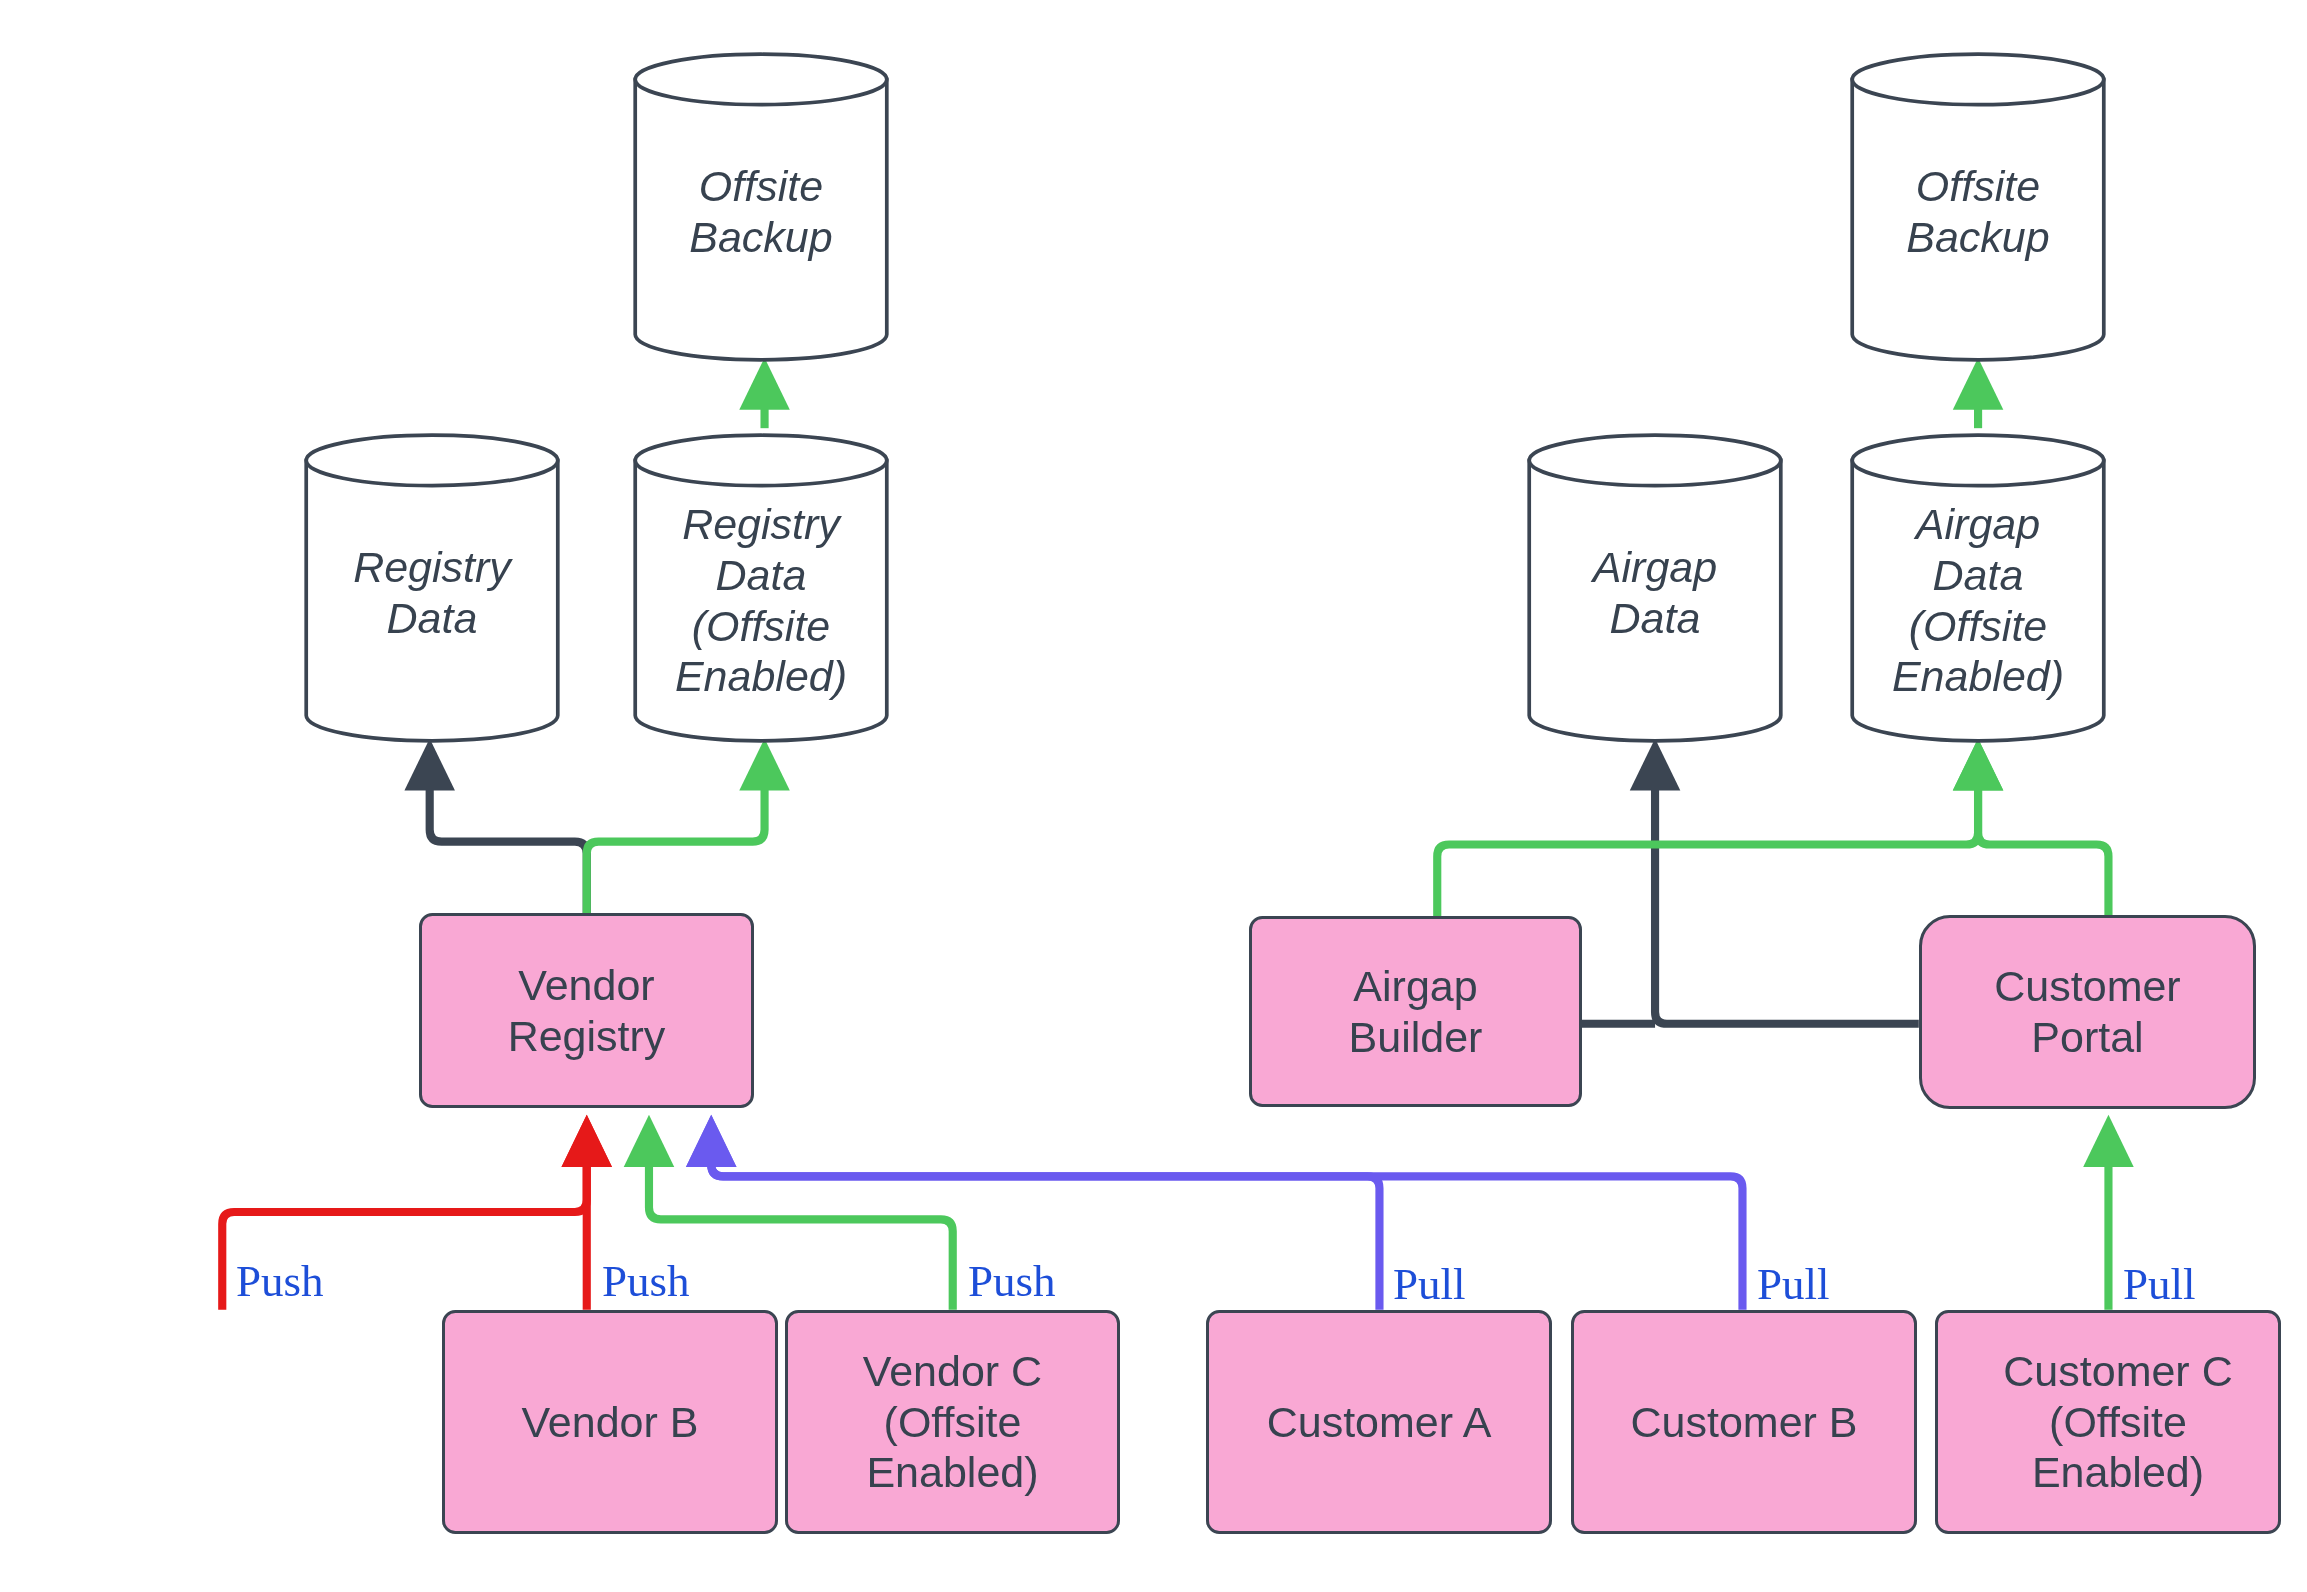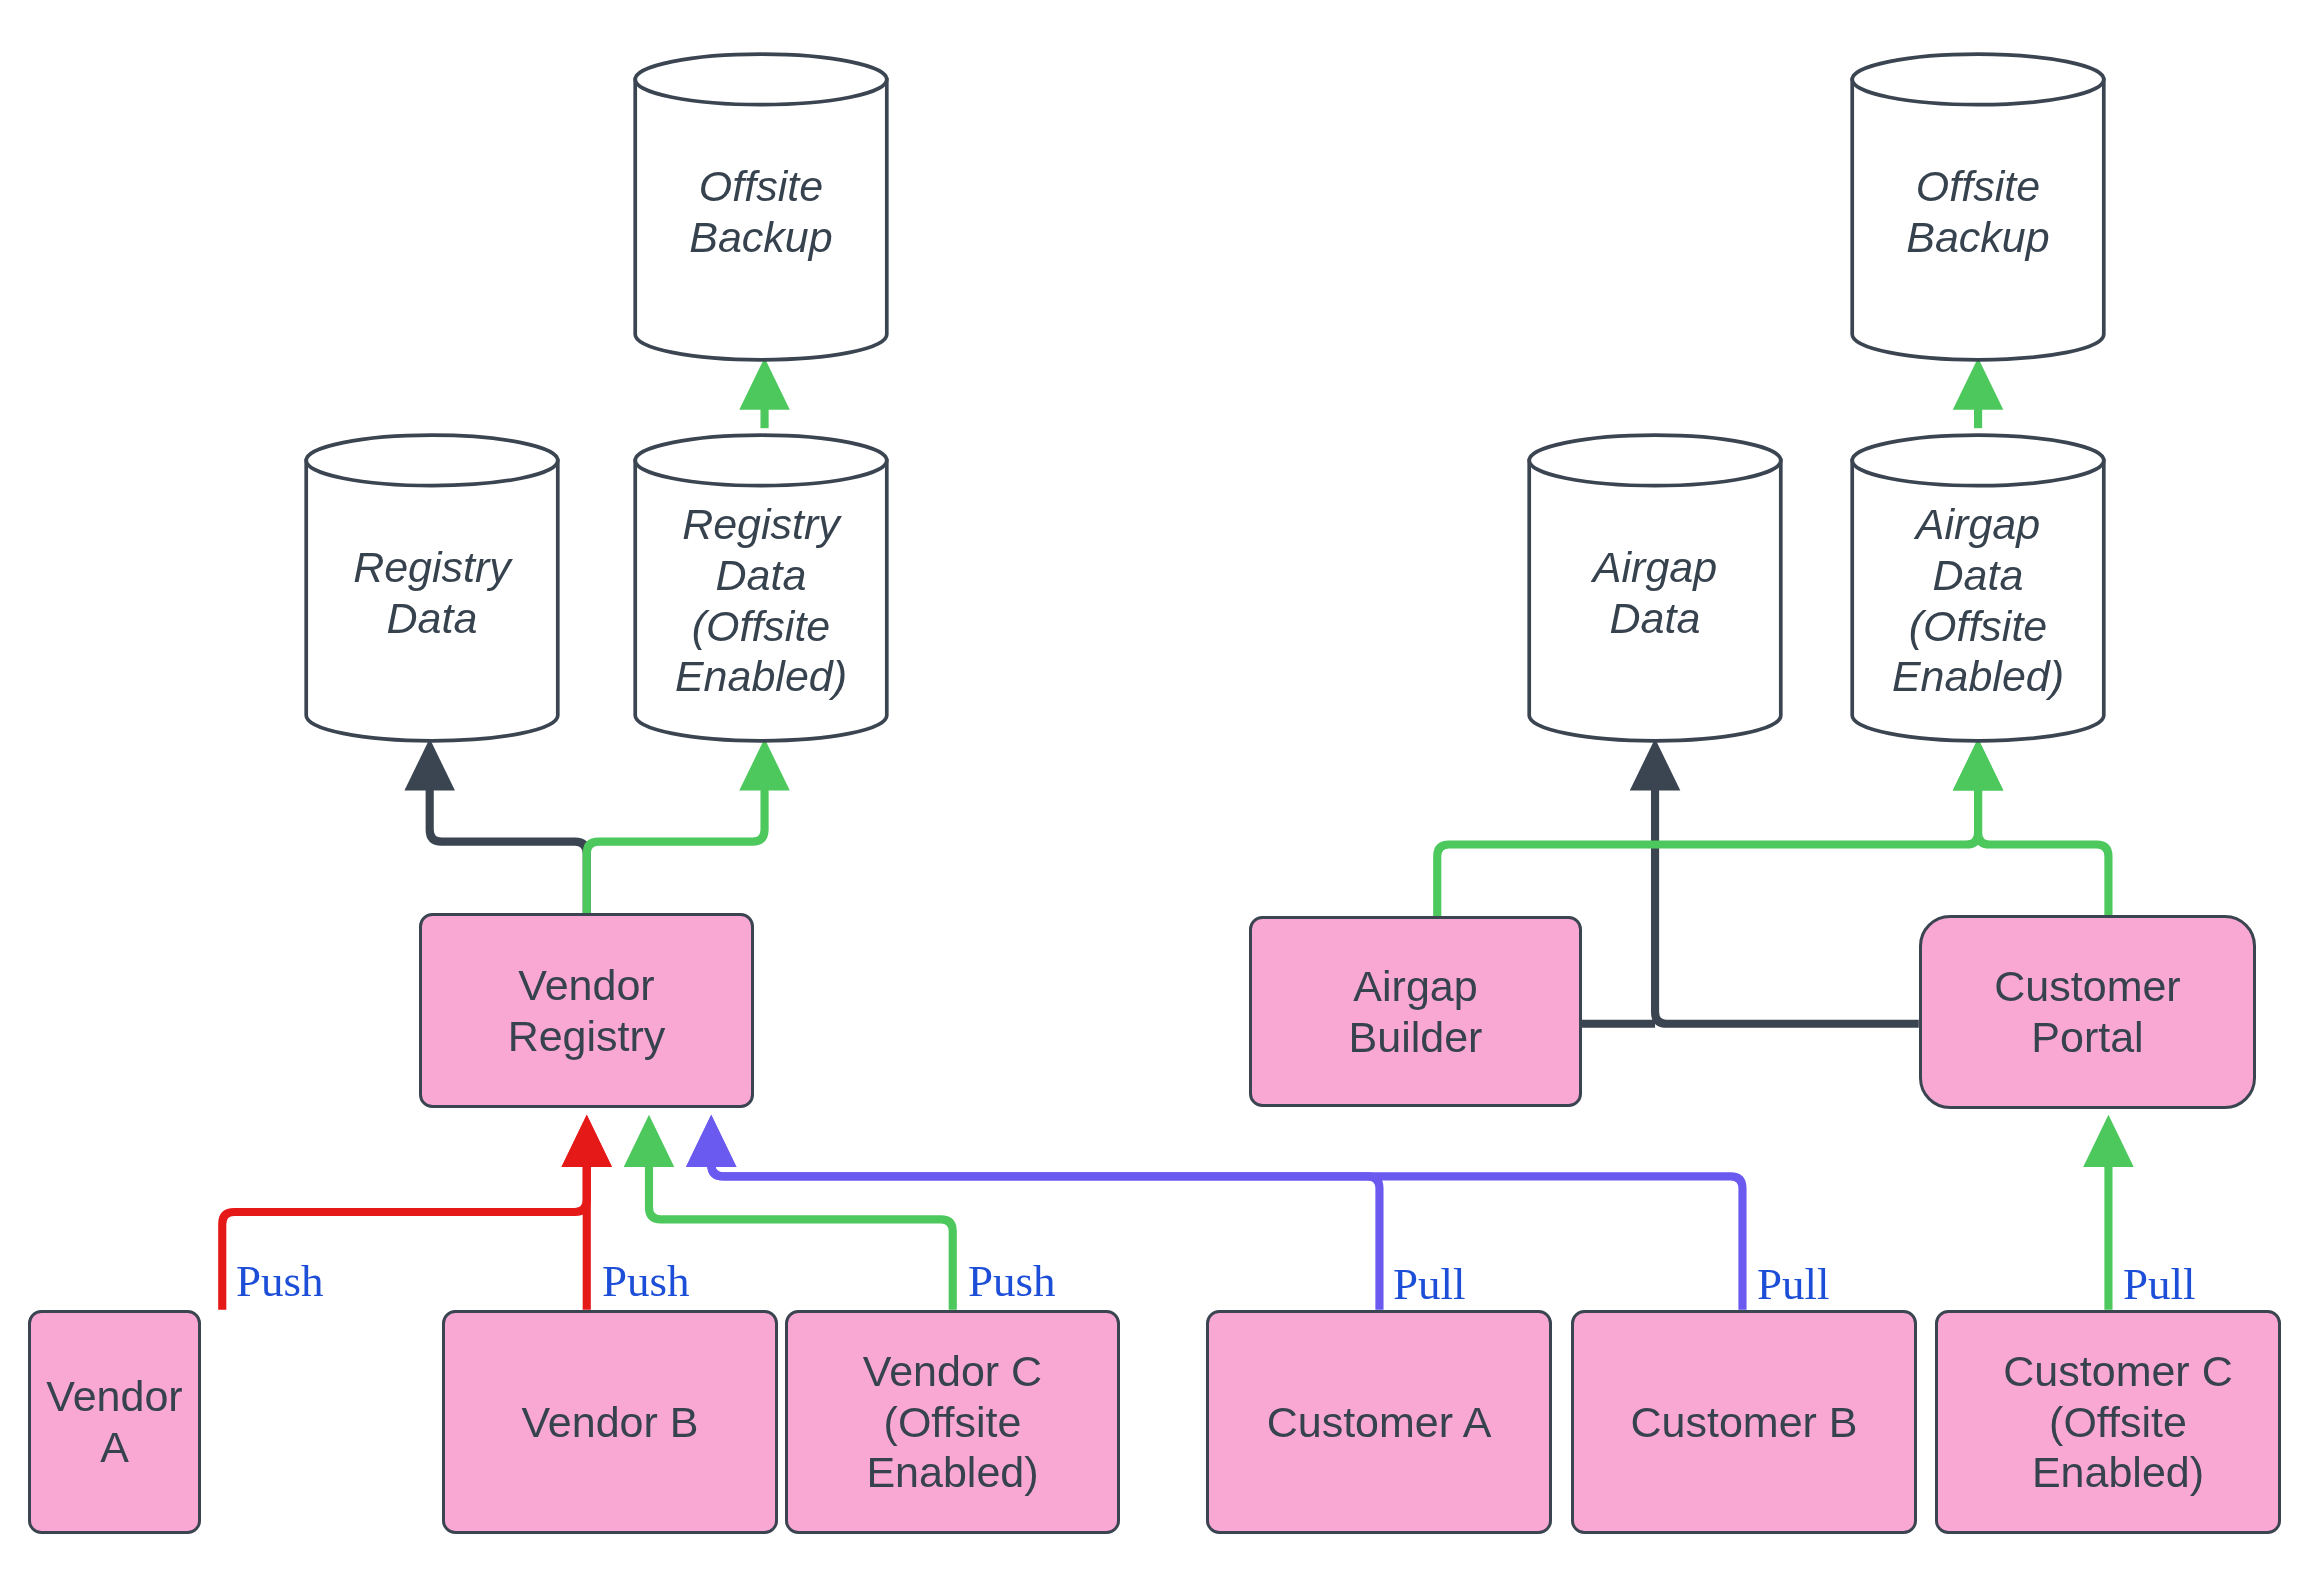--- a/index.html
+++ b/index.html
@@ -152,23 +152,20 @@
 Data
 (Offsite
 Enabled)</div>
   </div>
 
   <div class="node boxnode" style="left:419px; top:913px; width:335px; height:195px;">
     <span style="white-space:pre-line;">Vendor
 Registry</span>
   </div>
 
-  <div class="node boxnode" style="left:28px; top:1310px; width:173px; height:224px;">
-    <span style="white-space:pre-line;">Vendor A</span>
-  </div>
 
   <div class="node boxnode" style="left:442px; top:1310px; width:336px; height:224px;">
     <span style="white-space:pre-line;">Vendor B</span>
   </div>
 
   <div class="node boxnode" style="left:785px; top:1310px; width:335px; height:224px;">
     <span style="white-space:pre-line;">Vendor C
 (Offsite
 Enabled)</span>
   </div>

